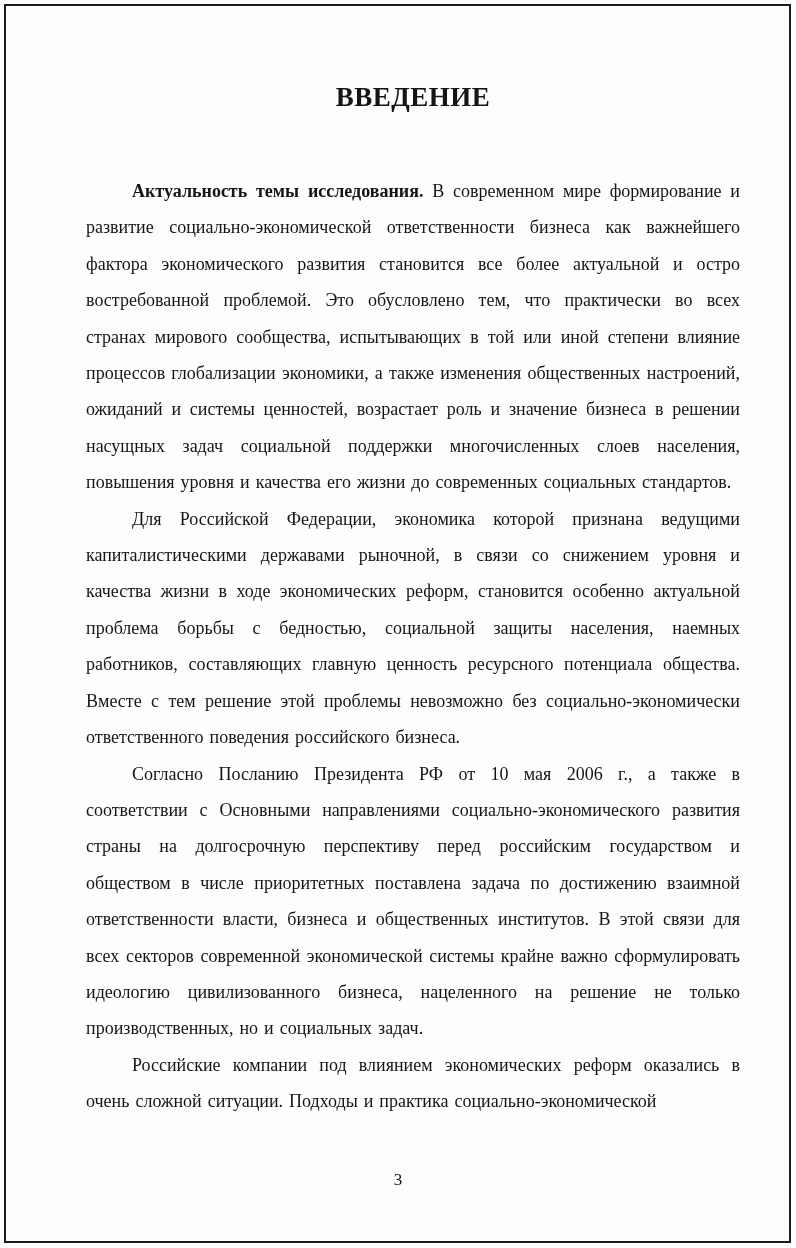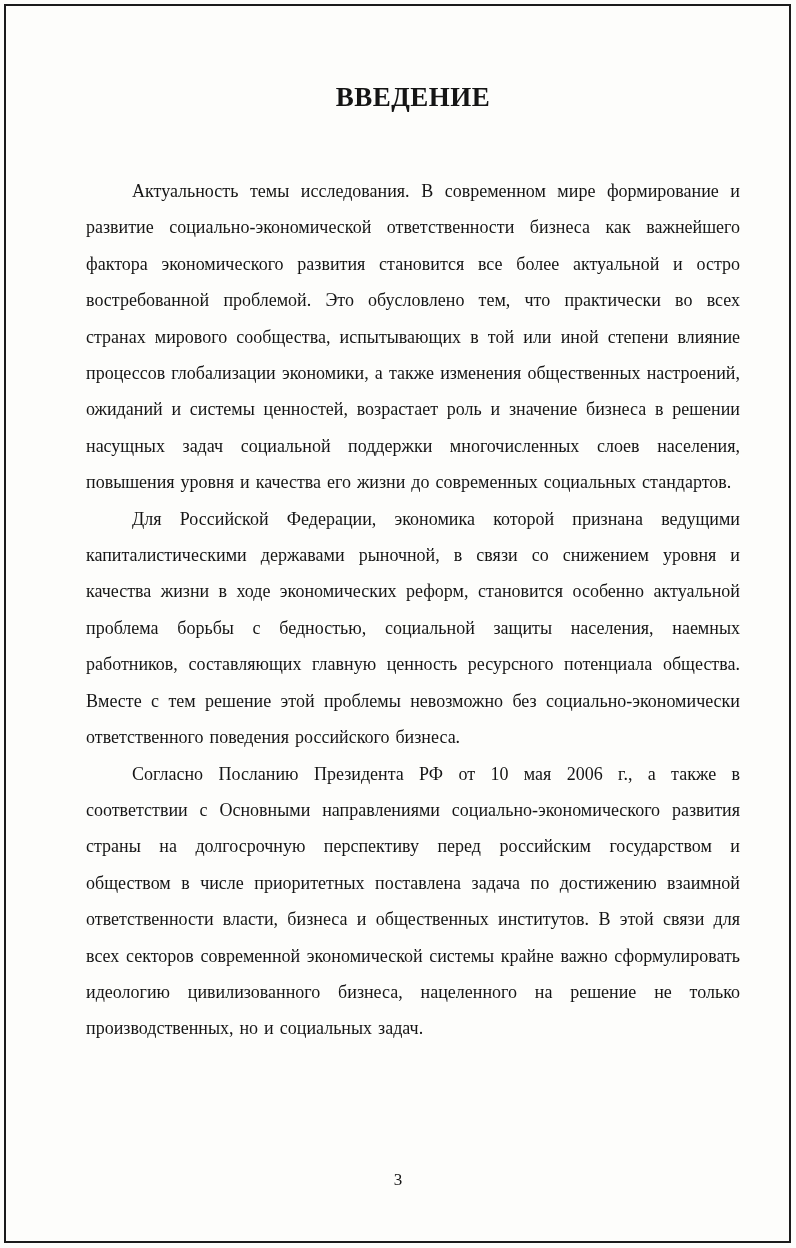--- a/index.html
+++ b/index.html
@@ -38,21 +38,21 @@
     font-family: "Liberation Serif", serif;
   }
   .para {
     margin: 0;
     font-size: 18px;
     line-height: 36.4px;
     text-align: justify;
     text-indent: 46px;
     word-spacing: 1.5px;
   }
-  .para strong { font-weight: normal; }
+  .para strong { font-weight: bold; }
   .page-number {
     position: absolute;
     left: 0;
     width: 796px;
     top: 1170px;
     text-align: center;
     font-size: 17px;
   }
 </style>
 </head>
@@ -62,15 +62,16 @@
 
 <main class="text-block">
   <h1 class="doc-title">ВВЕДЕНИЕ</h1>
 
   <p class="para"><strong>Актуальность  темы исследования.</strong><span> В современном мире формирование и развитие социально-экономической ответственности бизнеса как важнейшего фактора экономического развития становится все более актуальной и остро востребованной проблемой. Это обусловлено тем, что практически во всех странах мирового сообщества, испытывающих в той или иной степени влияние процессов глобализации экономики, а также изменения общественных настроений, ожиданий и системы ценностей, возрастает роль и значение бизнеса в решении насущных задач социальной поддержки многочисленных слоев населения, повышения уровня и качества его жизни до современных социальных стандартов.</span></p>
 
   <p class="para">Для Российской Федерации, экономика которой признана ведущими капиталистическими державами рыночной, в связи со снижением уровня и качества жизни в ходе экономических реформ, становится особенно актуальной проблема борьбы с бедностью, социальной защиты населения, наемных работников, составляющих главную ценность ресурсного потенциала общества. Вместе с тем решение этой проблемы невозможно без социально-экономически ответственного поведения российского бизнеса.</p>
 
   <p class="para">Согласно Посланию Президента РФ от 10 мая 2006 г., а также в соответствии с Основными направлениями социально-экономического развития страны на долгосрочную перспективу перед российским государством и обществом в числе приоритетных поставлена задача по достижению взаимной ответственности власти, бизнеса и общественных институтов. В этой связи для всех секторов современной экономической системы крайне важно сформулировать идеологию цивилизованного бизнеса, нацеленного на решение не только производственных, но и социальных задач.</p>
 
+  <p class="para">Российские компании под влиянием экономических реформ оказались в очень сложной ситуации. Подходы и практика социально-экономической</p>
 </main>
 
 <div class="page-number">3</div>
 
 </body></html>

